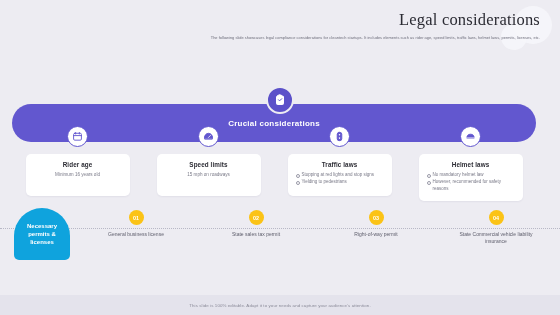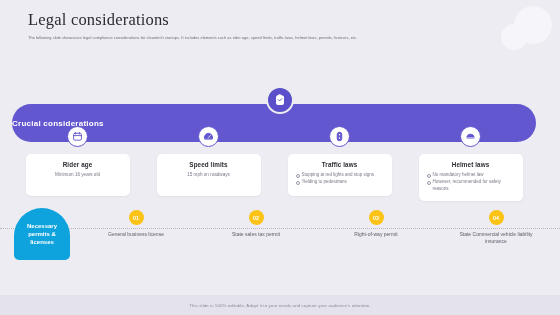--- a/index.html
+++ b/index.html
@@ -30,20 +30,21 @@
   }
   .blob-a { width: 38px; height: 38px; right: 8px;  top: 6px;  }
   .blob-b { width: 26px; height: 26px; right: 33px; top: 24px; }
 
   
   .header {
     position: absolute;
     left: 28px;
     top: 10px;
     right: 20px;
+    text-align: right;
   }
   .page-title {
     font-family: "Liberation Serif", serif;
     font-size: 16.5px;
     color: #2b2b33;
     letter-spacing: .2px;
     margin: 0;
     font-weight: 400;
   }
   .page-subtitle {
@@ -59,20 +60,21 @@
   .banner {
     position: absolute;
     left: 12px;
     top: 104px;
     width: 524px;
     height: 38px;
     background: #6257cf;
     border-radius: 19px;
     display: flex;
     align-items: center;
+    justify-content: center;
   }
   .banner-label {
     font-size: 8px;
     font-weight: bold;
     color: #ffffff;
     letter-spacing: .25px;
   }
 
   
   .banner-badge {

